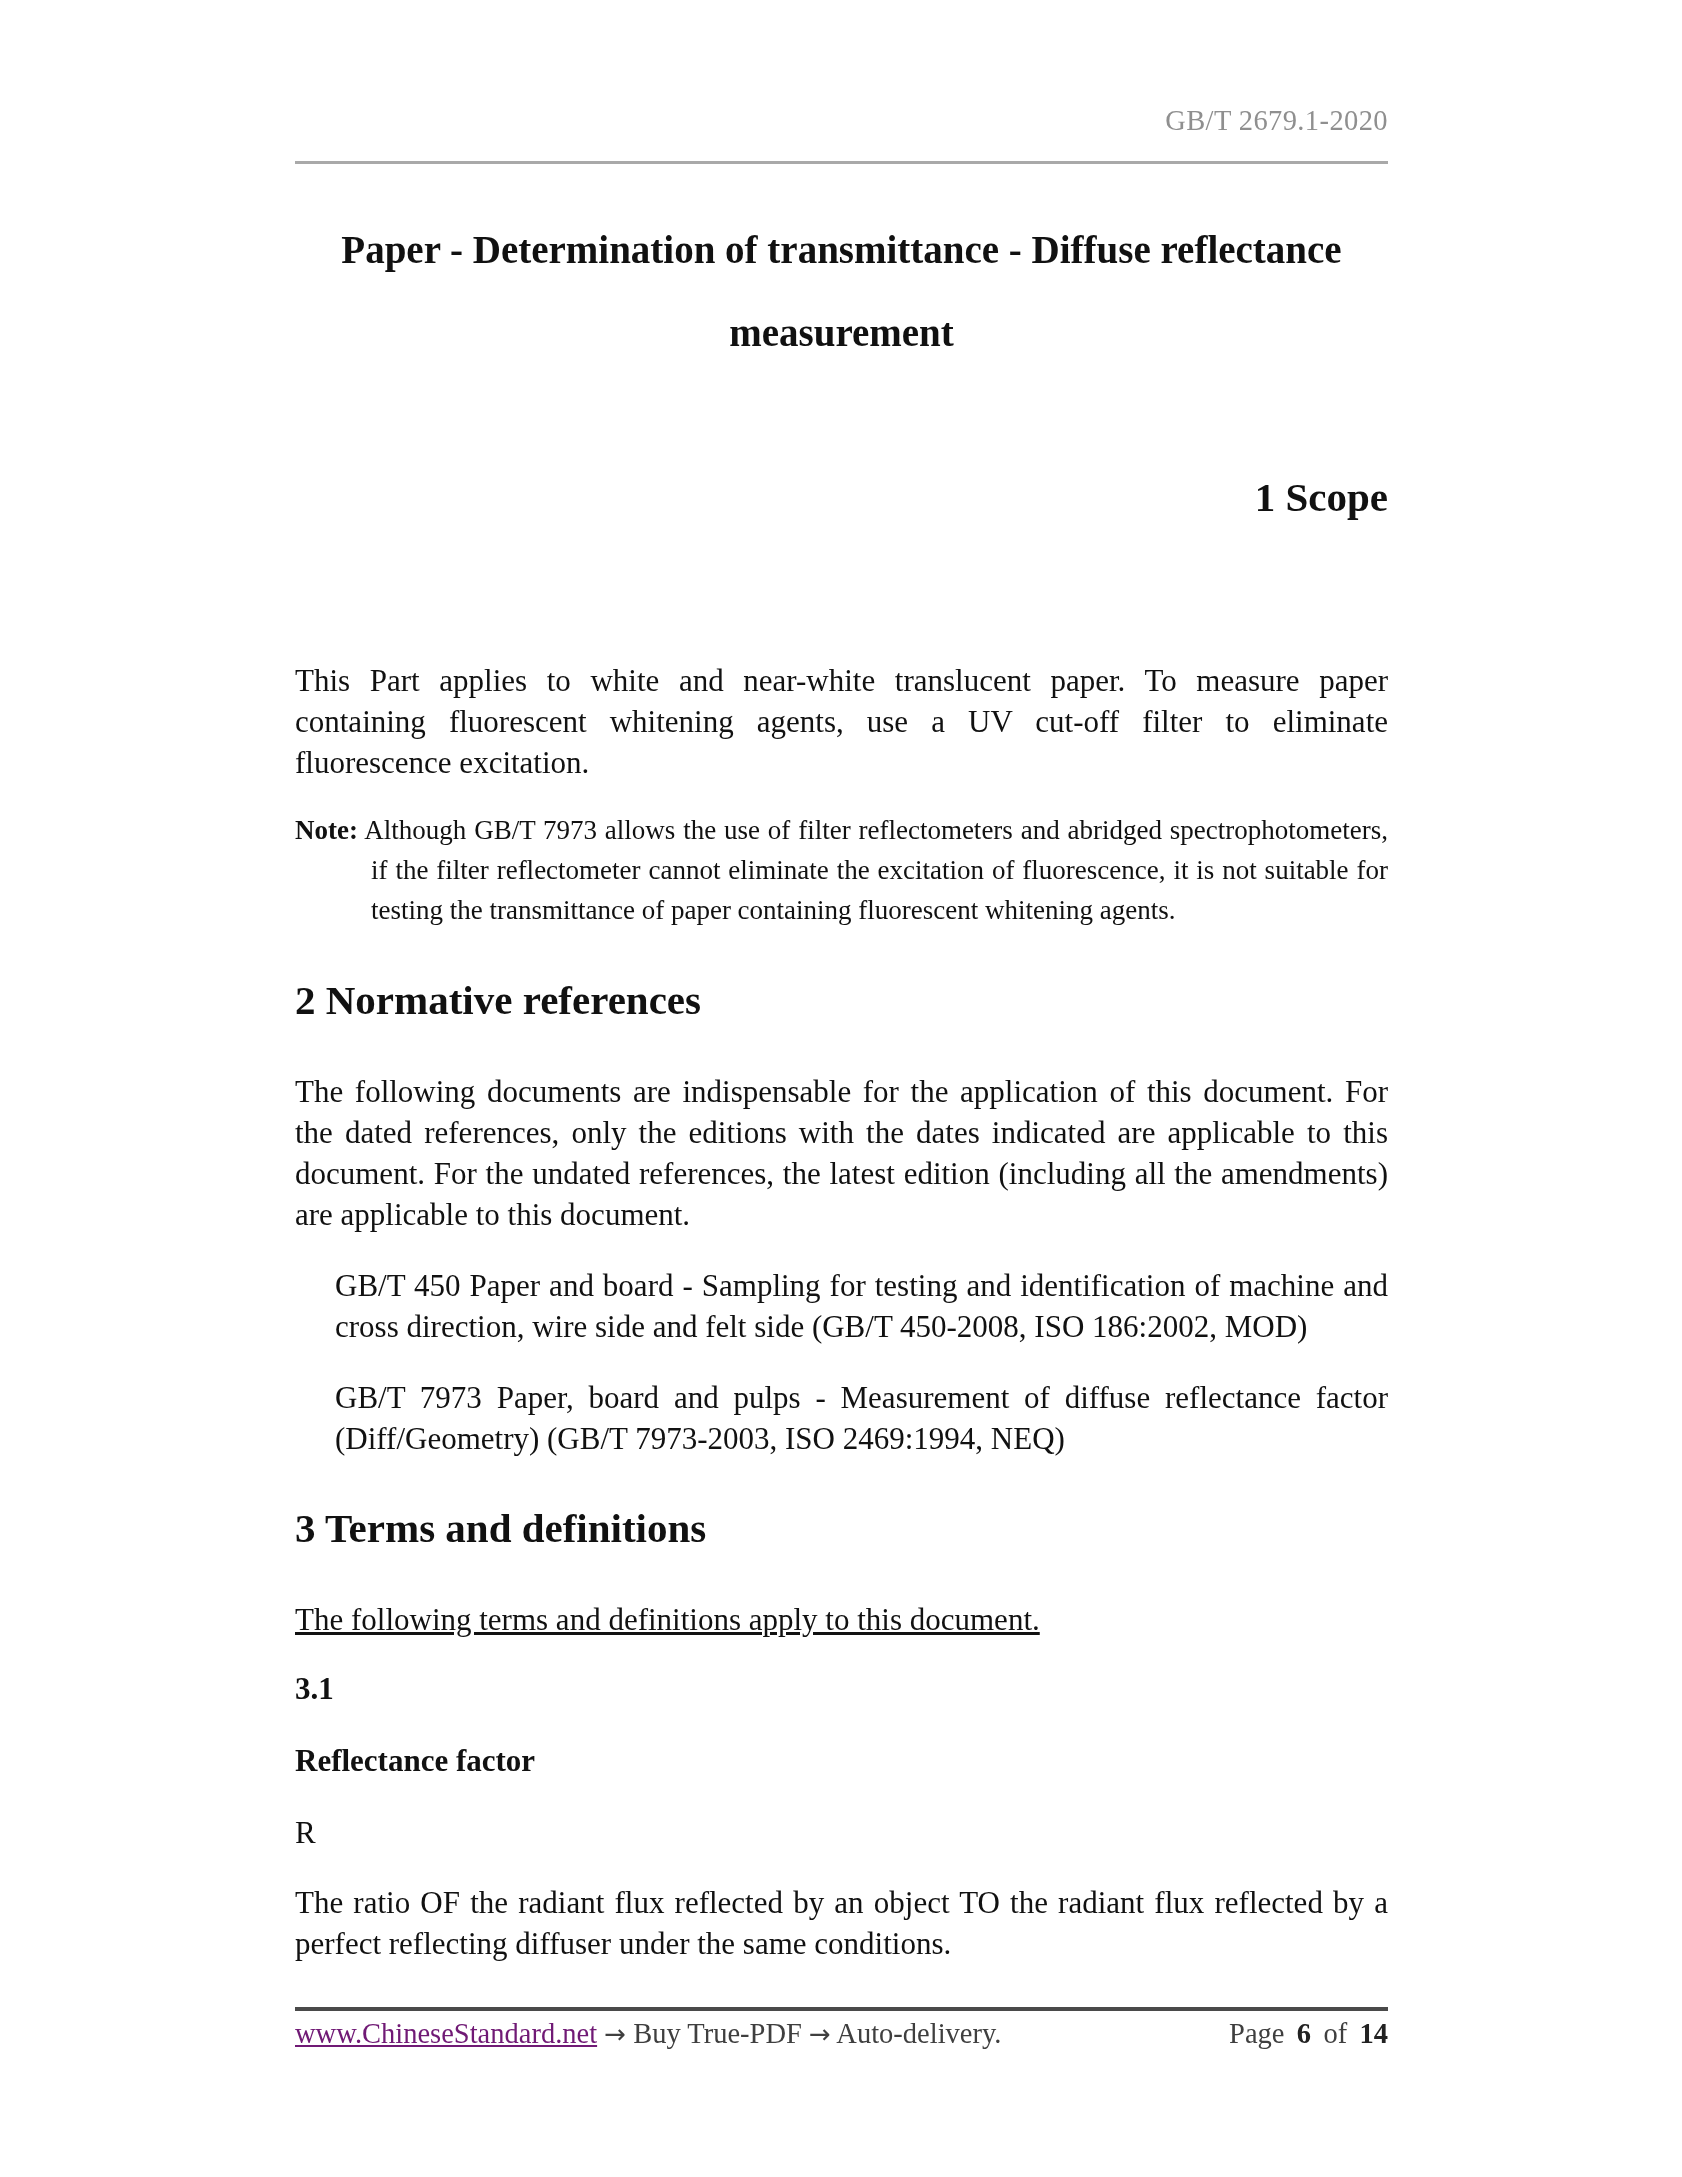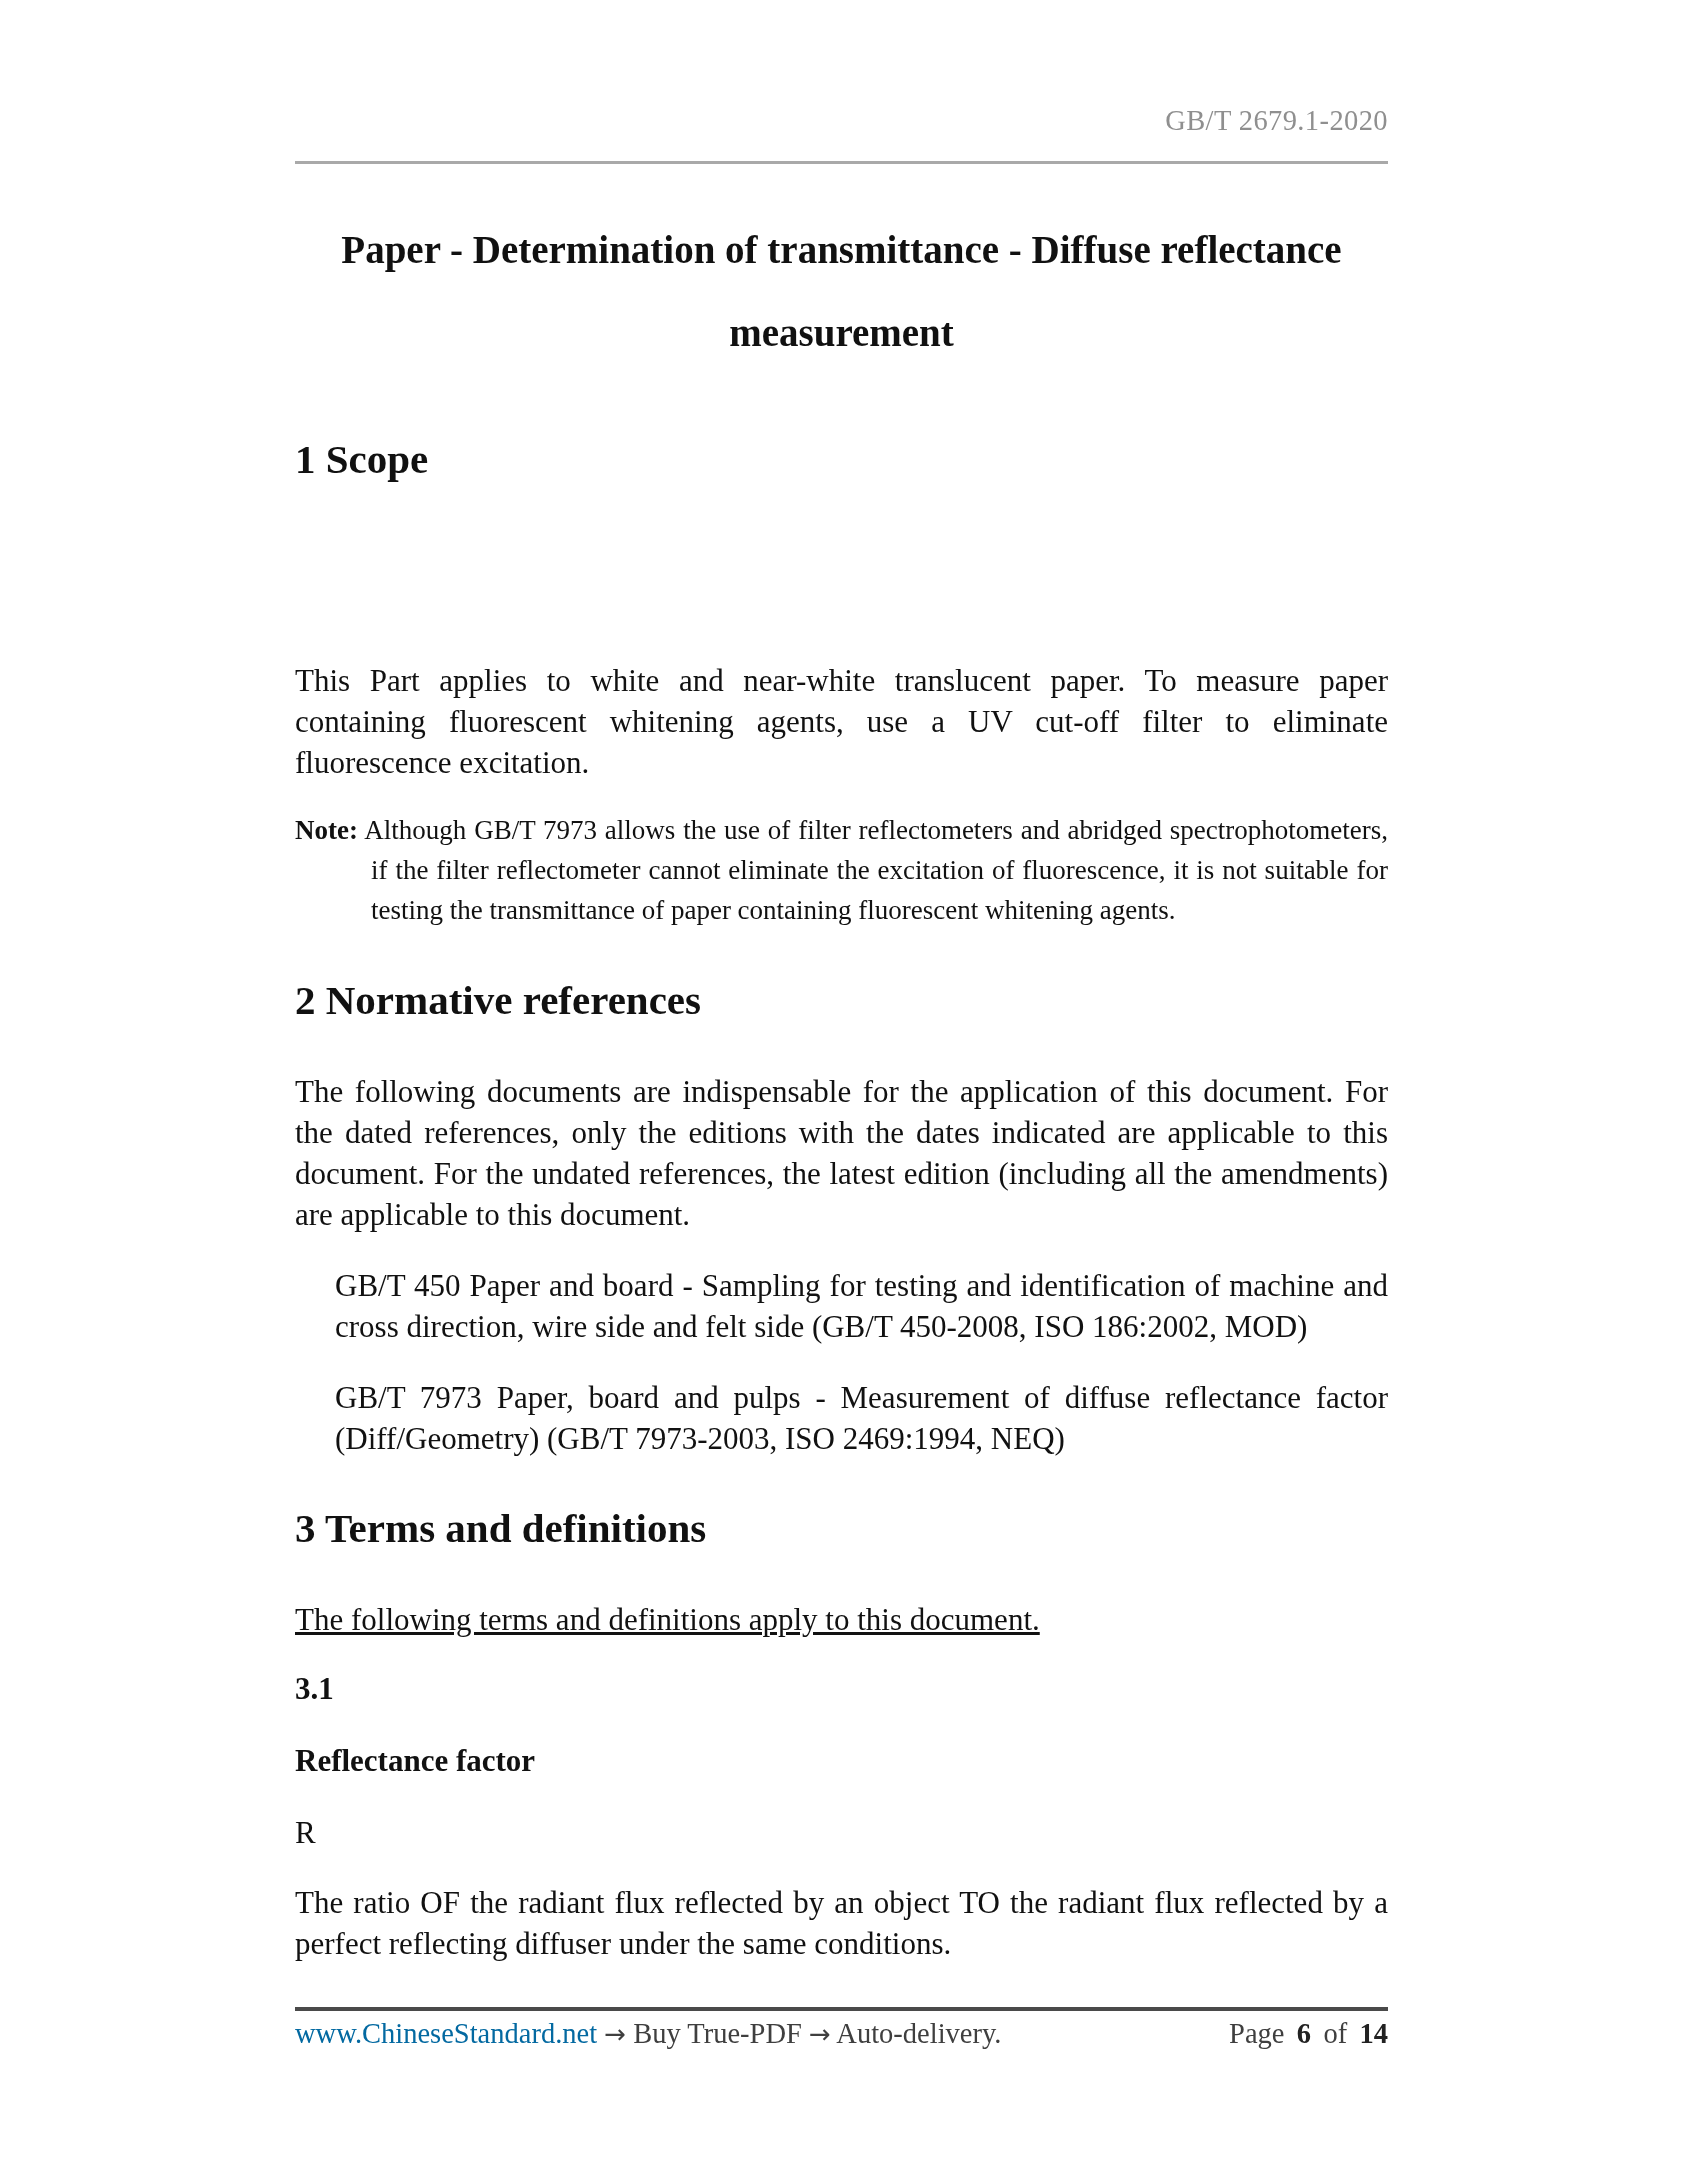--- a/index.html
+++ b/index.html
@@ -39,21 +39,21 @@
     text-align: center;
     font-size: 39px;
     font-weight: bold;
     line-height: 83px;
   }
   .heading {
     font-size: 41px;
     font-weight: bold;
     line-height: 48px;
   }
-  .h-scope { top: 435px; }
+  .h-scope { top: 473px; text-align: right; }
   .h-normative { top: 976px; }
   .h-terms { top: 1504px; }
 
   .body-text {
     font-size: 31px;
     line-height: 41px;
     text-align: justify;
   }
   .p-scope-1 { top: 547px; }
   .p-scope-2 { top: 660px; }
@@ -93,21 +93,22 @@
   .footer {
     top: 2018px;
     display: flex;
     justify-content: space-between;
     align-items: baseline;
     font-size: 28.5px;
     color: #3f3f3f;
   }
   .footer-left { white-space: nowrap; }
   .footer-link {
-    color: #0369a1;
+    text-decoration: underline;
+    color: #701a75;
     cursor: pointer;
   }
   .footer-arrow { font-family: "DejaVu Sans", sans-serif; font-size: 26px; }
   .page-num { font-weight: bold; color: #222222; }
   .footer-right { white-space: nowrap; word-spacing: 5.2px; }
 </style>
 </head>
 <body>
 
 <div class="page">

